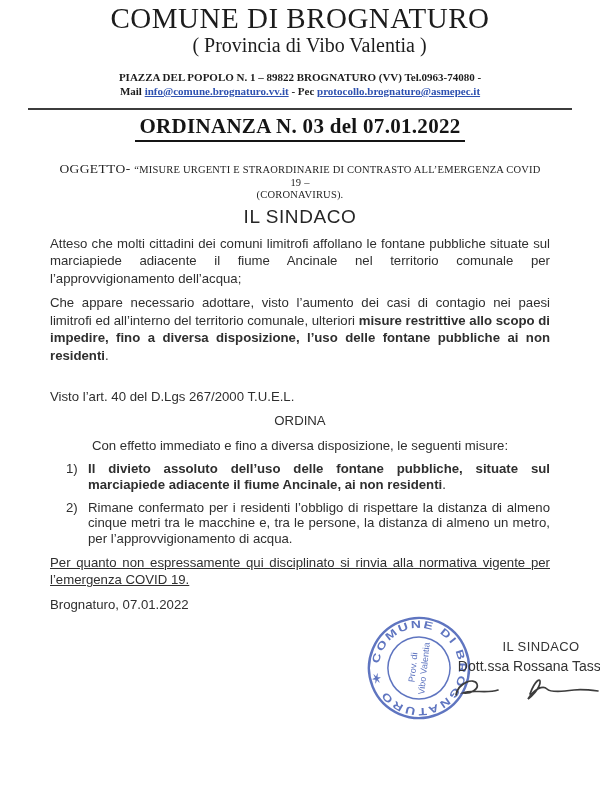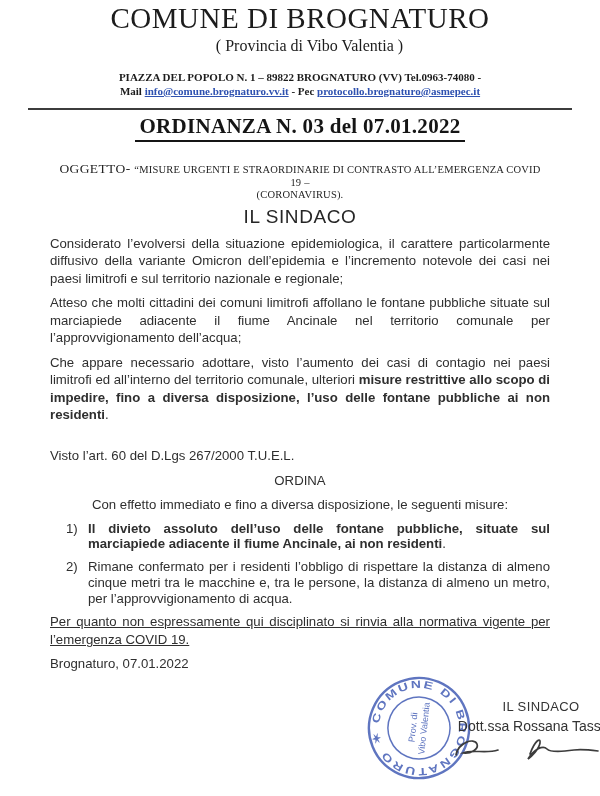--- a/index.html
+++ b/index.html
@@ -5,21 +5,21 @@
   html,body{margin:0;padding:0;background:#ffffff;}
   body{
     width:600px;height:796px;overflow:hidden;position:relative;
     font-family:"Liberation Sans",sans-serif;color:#2f2f2f;
   }
   .page{width:600px;height:796px;background:#fff;padding-top:2px;box-sizing:border-box;}
 
   
   .letterhead{text-align:center;font-family:"Liberation Serif",serif;color:#1c1c1c;}
   .comune-title{font-size:29px;line-height:32px;letter-spacing:.5px;font-weight:400;}
-  .comune-subtitle{font-size:16px;line-height:23px;font-weight:400;margin-left:19px;}
+  .comune-subtitle{font-size:20px;line-height:23px;font-weight:400;margin-left:19px;}
   .addr-line{font-size:11px;line-height:14px;font-weight:700;margin-top:13px;}
   .mail-line{font-size:11px;line-height:14px;font-weight:700;}
   .doc-link{color:#2e51b0;text-decoration:underline;cursor:pointer;}
 
   .divider{border:0;border-top:2px solid #3c3c3c;margin:10px 28px 0 28px;}
 
   
   .ord-title-wrap{text-align:center;margin-top:4px;}
   .ord-title{
     display:inline-block;font-family:"Liberation Serif",serif;font-weight:700;
@@ -81,24 +81,23 @@
   </div>
 
   <div class="subject">
     <span class="subject-label">OGGETTO- </span><span>“MISURE URGENTI E  STRAORDINARIE DI CONTRASTO ALL’EMERGENZA COVID 19 –</span><br>
     <span>(CORONAVIRUS).</span>
   </div>
 
   <div class="issuer">IL SINDACO</div>
 
   <div class="doc-body">
-    <p>Considerato l’evolversi della situazione epidemiologica, il carattere particolarmente diffusivo della variante Omicron dell’epidemia e l’incremento notevole dei casi nei paesi limitrofi e sul territorio nazionale e regionale;</p>
     <p>Atteso che molti cittadini dei comuni limitrofi affollano le fontane pubbliche situate sul marciapiede adiacente il fiume Ancinale nel territorio comunale per l’approvvigionamento dell’acqua;</p>
     <p><span>Che appare necessario adottare, visto l’aumento dei casi di contagio nei paesi limitrofi ed all’interno del territorio comunale,  ulteriori </span><b>misure restrittive allo scopo di impedire, fino a diversa disposizione, l’uso delle fontane pubbliche ai non residenti</b><span>.</span></p>
-    <p class="tight"><br><span>Visto l’art. 60 del D.Lgs 267/2000 T.U.E.L.</span></p>
+    <p class="tight"><br><span>Visto l’art. 40 del D.Lgs 267/2000 T.U.E.L.</span></p>
     <p class="ordina">ORDINA</p>
     <p class="intro">Con effetto immediato e fino a diversa disposizione, le seguenti misure:</p>
 
     <div class="measures">
       <p class="oli"><span class="marker">1)</span><b>Il divieto assoluto dell’uso delle fontane pubbliche, situate sul marciapiede adiacente il fiume Ancinale, ai non residenti</b><span>.</span></p>
       <p class="oli"><span class="marker">2)</span><span>Rimane confermato per i residenti l’obbligo di rispettare la distanza di almeno cinque metri tra le macchine e, tra le persone, la distanza di almeno un metro, per l’approvvigionamento di acqua.</span></p>
     </div>
 
     <p class="after-list">Per quanto non espressamente qui disciplinato si rinvia alla normativa vigente per l’emergenza COVID 19.</p>
     <p class="dateline">Brognaturo, 07.01.2022</p>

